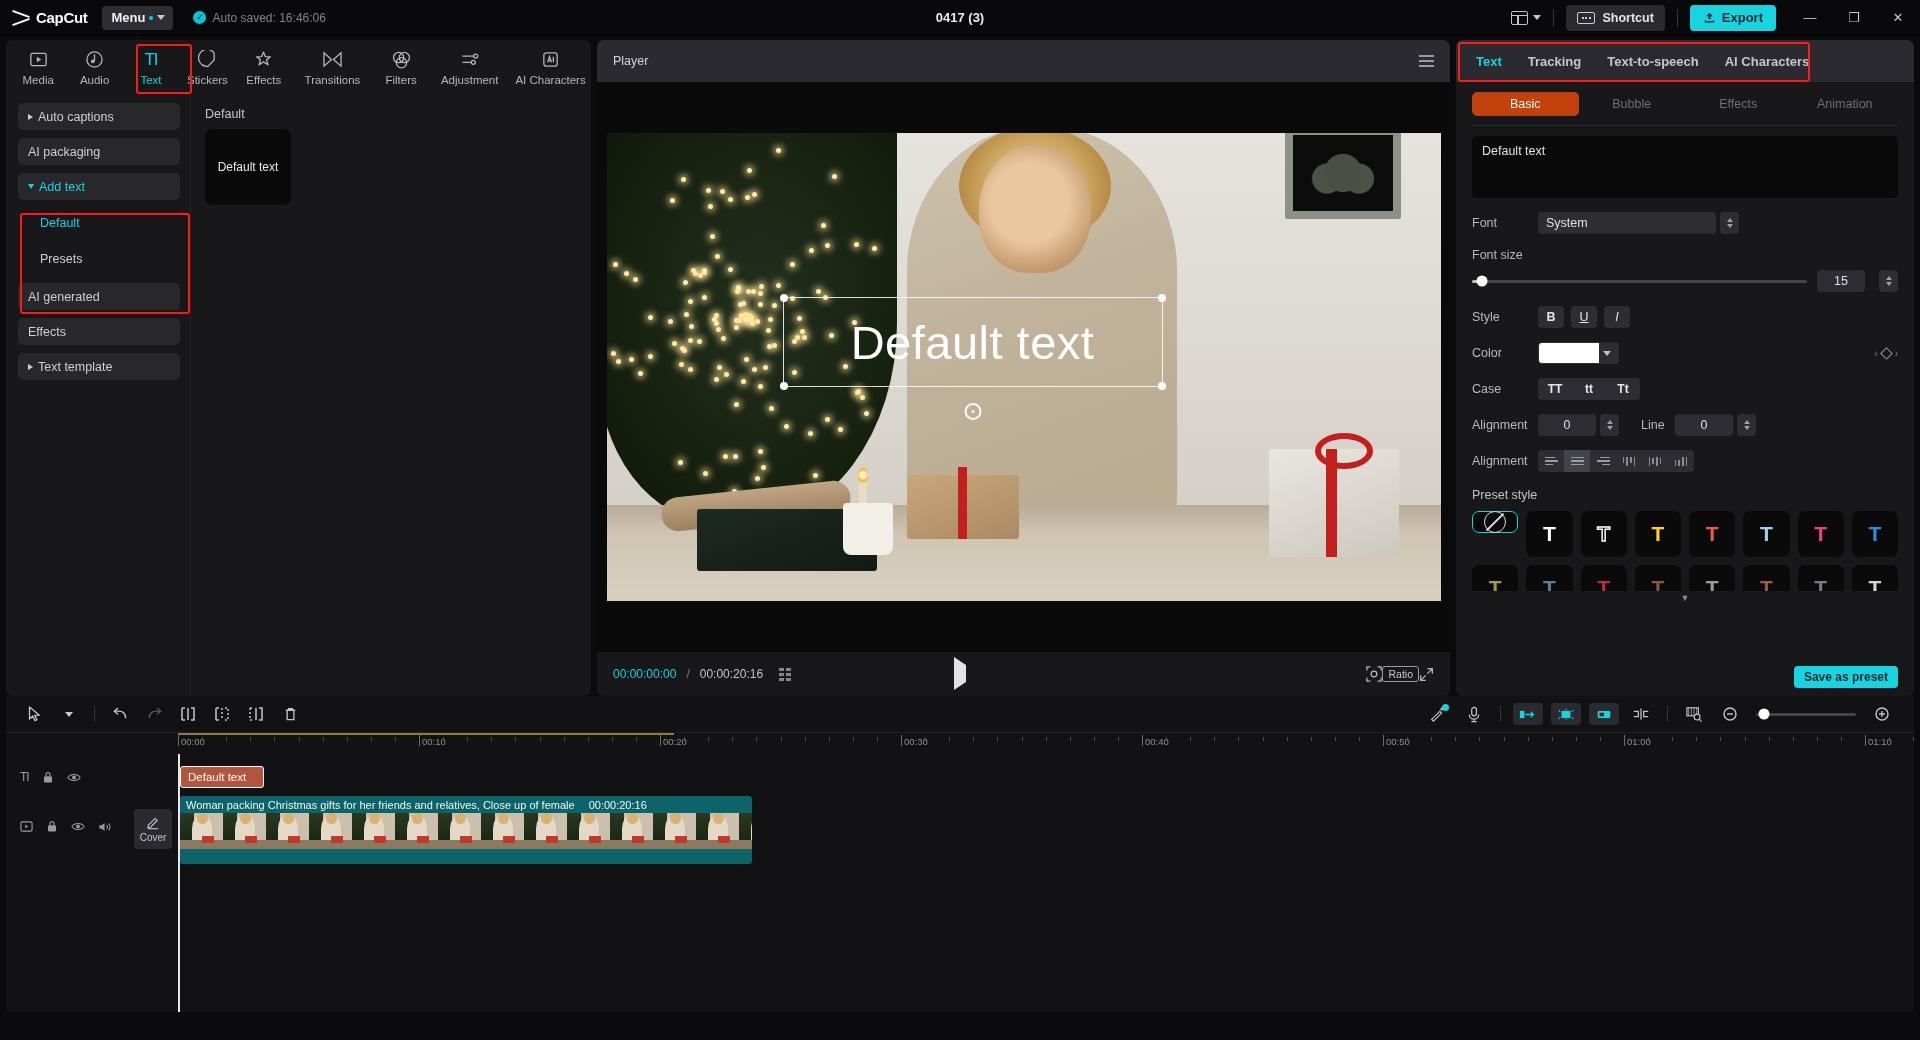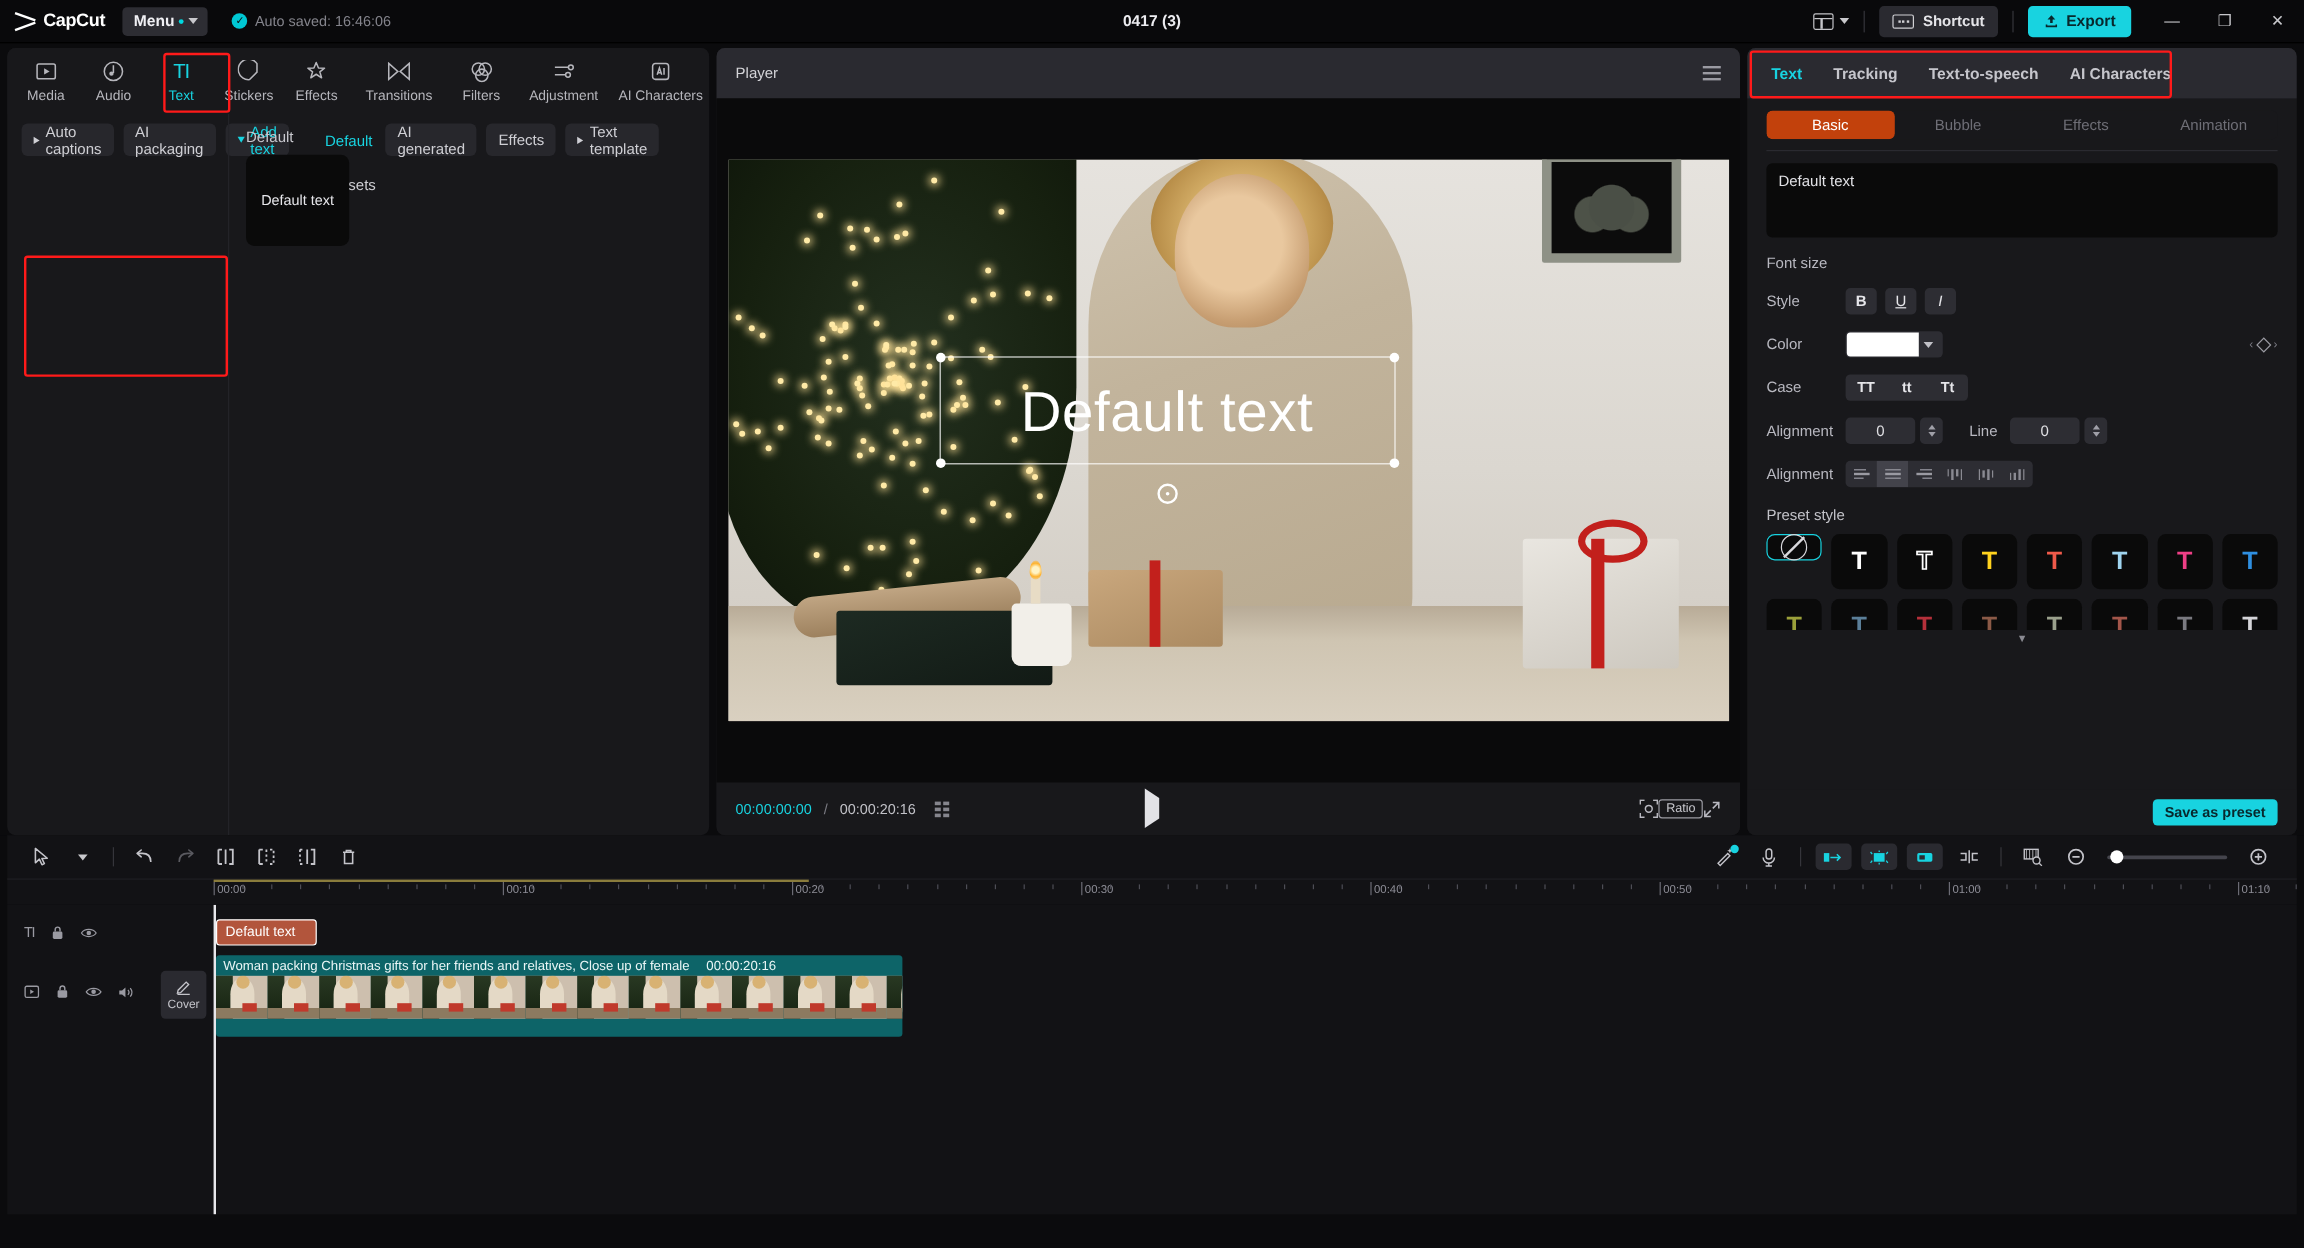--- a/index.html
+++ b/index.html
@@ -83,21 +83,21 @@
     align-items:center; justify-content:center; gap: 4px; cursor:pointer;
     font-size: 11.5px; color:#b6b6bc; position:relative;
   }
   .nav-tab.active { color:#18d3e0; }
   .nav-tab .nico { height: 20px; display:flex; align-items:center; justify-content:center; }
   .nav-tab svg { display:block; }
   .nav-tab.wide { width: 86px; }
   .hl-red { position:absolute; border: 2.5px solid #ff1a1a; border-radius: 3px; pointer-events:none; z-index: 40; }
 
   .left-body { flex:1; display:flex; overflow:hidden; }
-  .side-list { width: 184px; padding: 8px 10px 0 12px; display:flex; flex-direction:row; gap: 8px; }
+  .side-list { width: 184px; padding: 8px 10px 0 12px; display:flex; flex-direction:column; gap: 8px; }
   .side-item {
     height: 27px; background:#27272c; border-radius: 5px;
     display:flex; align-items:center; padding: 0 10px; gap: 5px;
     font-size: 12.5px; color:#cfcfd4; cursor:pointer;
   }
   .side-item.active { color:#18d3e0; }
   .tri { width:0;height:0;border-top:3.5px solid transparent;border-bottom:3.5px solid transparent;border-left:5px solid currentColor; }
   .tri.open { border-left:3.5px solid transparent;border-right:3.5px solid transparent;border-top:5px solid currentColor;border-bottom:0; }
   .sub-item { height: 23px; display:flex; align-items:center; padding-left: 22px; font-size:12.5px; color:#cfcfd4; cursor:pointer;}
   .sub-item.active { color:#18d3e0; }
@@ -673,22 +673,41 @@
           <div class="seg active">Basic</div>
           <div class="seg">Bubble</div>
           <div class="seg">Effects</div>
           <div class="seg">Animation</div>
         </div>
     </div>
     <div class="insp-body">
       <div class="divline"></div>
       <div class="ta">Default text</div>
 
+      <div class="prow">
+        <span class="plabel">Font</span>
+        <span class="sel">System</span>
+        <span class="stepper">
+            <i class="up"></i>
+            <i class="dn"></i>
+          </span>
+      </div>
 
       <div class="sublabel">Font size</div>
+      <div class="slide-row">
+        <span class="track">
+            <span class="fill"></span>
+            <span class="knob"></span>
+          </span>
+        <span class="numbox">15</span>
+        <span class="stepper">
+            <i class="up"></i>
+            <i class="dn"></i>
+          </span>
+      </div>
 
       <div class="prow">
         <span class="plabel">Style</span>
         <span class="sqbtn" style="font-weight:bold">B</span>
         <span class="sqbtn" style="text-decoration:underline">U</span>
         <span class="sqbtn" style="font-style:italic">I</span>
       </div>
 
       <div class="prow">
         <span class="plabel">Color</span>

